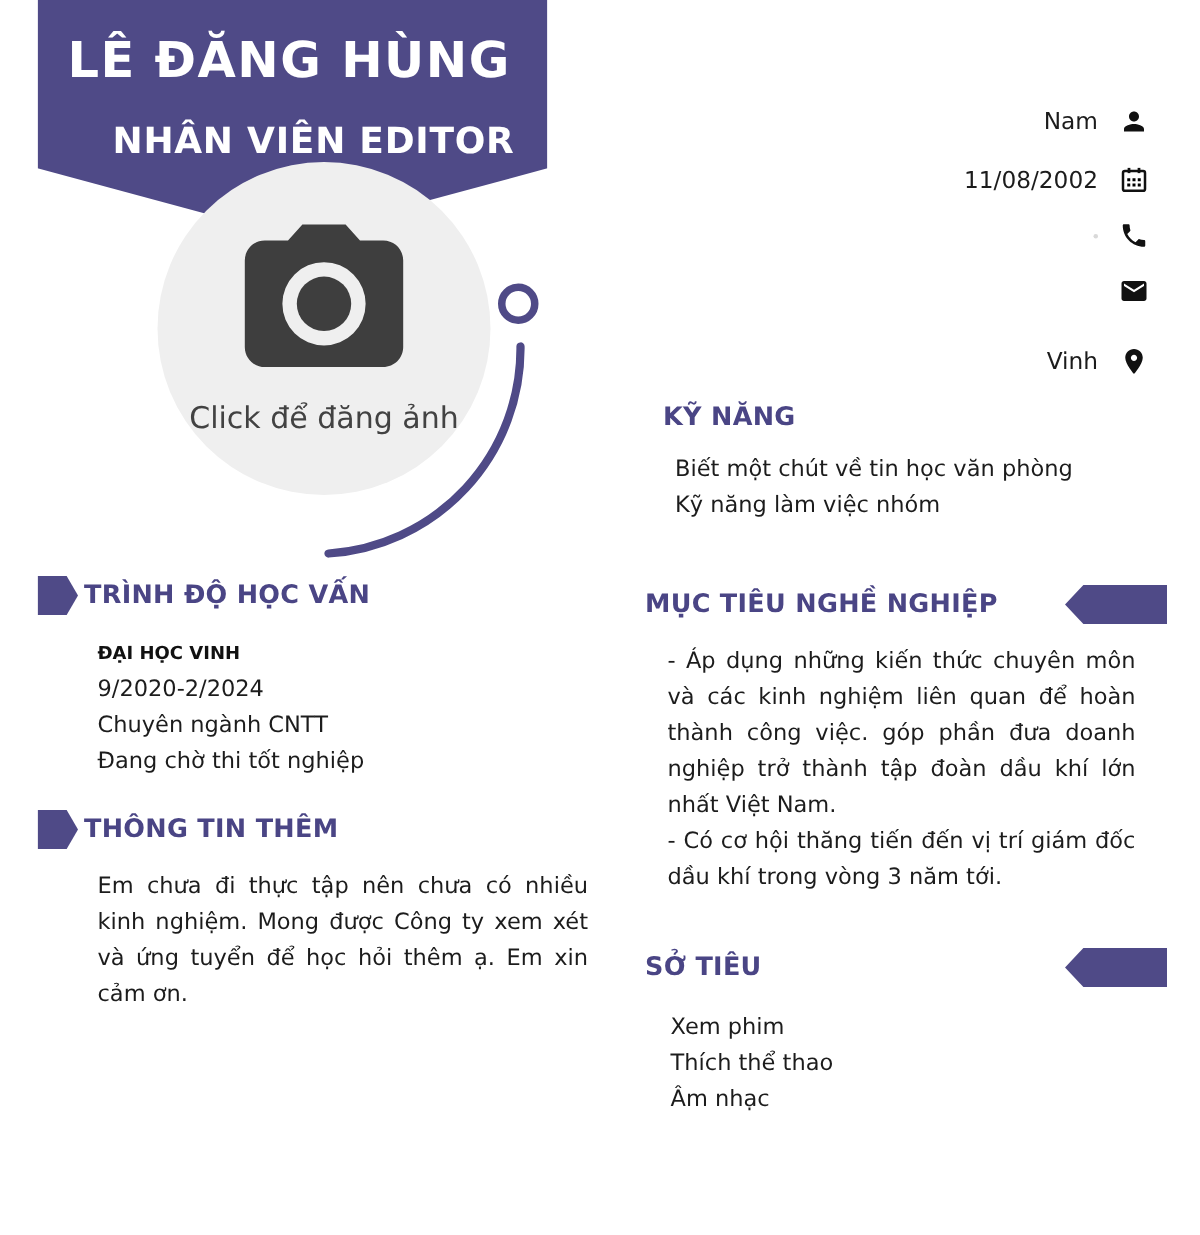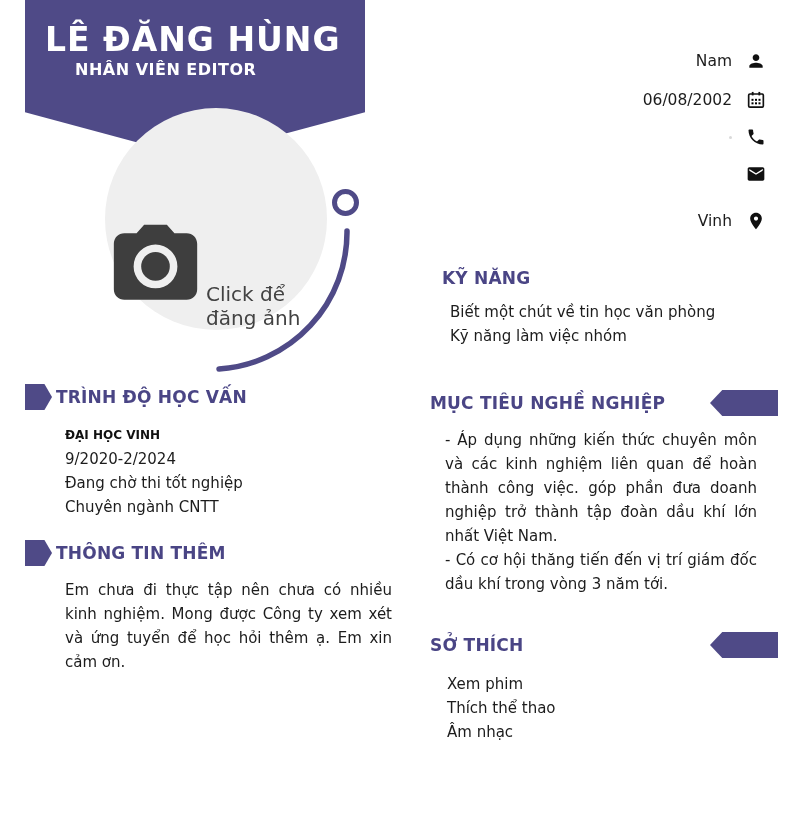--- a/index.html
+++ b/index.html
@@ -10,39 +10,39 @@
   *{margin:0;padding:0;box-sizing:border-box;}
   html,body{width:800px;height:823px;}
   body{font-family:"DejaVu Sans","Liberation Sans",sans-serif;background:#fff;}
   .page{position:relative;width:800px;height:823px;overflow:hidden;background:#fff;}
 
   
   .banner{position:absolute;left:25px;top:0;width:340px;height:158px;background:var(--accent);
           clip-path:polygon(0 0,100% 0,100% 71%,50% 100%,0 71%);}
   .name{position:absolute;left:20px;top:20px;font-size:33px;font-weight:700;
         letter-spacing:1px;color:var(--banner_text);white-space:nowrap;}
-  .job-title{position:absolute;left:50px;top:60px;font-size:16px;font-weight:700;
+  .job-title{position:absolute;left:50px;top:80px;font-size:24px;font-weight:700;
         letter-spacing:.5px;color:var(--banner_text);white-space:nowrap;}
 
   
   .photo{position:absolute;left:105px;top:108px;width:222px;height:222px;border-radius:50%;
-         background:var(--photo_bg);display:flex;flex-direction:row;align-items:flex-end;
+         background:var(--photo_bg);display:flex;flex-direction:column;align-items:center;
          padding-top:30px;cursor:pointer;z-index:2;}
   .camera{width:150px;height:128px;fill:var(--camera_icon);}
   .photo-label{font-size:20px;color:#424242;margin-top:0;}
 
   
   .ring{position:absolute;left:332px;top:189px;width:27px;height:27px;border:5px solid var(--accent);
         border-radius:50%;background:#fff;z-index:1;}
   .arc{position:absolute;left:203px;top:223px;width:158px;height:152px;pointer-events:none;}
   .arc path{stroke:var(--accent);stroke-width:5.5;fill:none;stroke-linecap:round;}
 
   
   .info{position:absolute;left:540px;top:50px;width:226px;}
-  .info-row{display:flex;justify-content:flex-end;align-items:center;gap:14px;height:22px;}
+  .info-row{display:flex;justify-content:flex-end;align-items:center;gap:14px;height:22px;margin-top:20px;}
   .info-row + .info-row{margin-top:15px;}
   .info-row.r2{margin-top:17px;}
   .info-row.r5{margin-top:25px;}
   .info-value{font-size:15.5px;color:var(--text);}
   .info-icon{width:20px;height:20px;flex:0 0 20px;}
   .info-icon path,.info-icon circle{fill:var(--icon);}
   .cal-stroke{stroke:var(--icon);fill:none;}
   .faint-dot{width:3px;height:3px;border-radius:50%;background:var(--faint);}
 
   
@@ -89,21 +89,21 @@
   </div>
 
   <div class="info">
     <div class="info-row">
       <span class="info-value">Nam</span>
       <svg class="info-icon" viewBox="0 0 24 24">
         <path d="M12 12c2.21 0 4-1.79 4-4s-1.79-4-4-4-4 1.79-4 4 1.79 4 4 4zm0 2c-2.67 0-8 1.34-8 4v2h16v-2c0-2.66-5.33-4-8-4z"></path>
       </svg>
     </div>
     <div class="info-row r2">
-      <span class="info-value">06/08/2002</span>
+      <span class="info-value">11/08/2002</span>
       <svg class="info-icon" viewBox="0 0 24 24">
         <rect class="cal-stroke" x="3.2" y="4.8" width="17.6" height="15.8" rx="1.5" stroke-width="2"></rect>
         <line class="cal-stroke" x1="8" y1="2.3" x2="8" y2="6.5" stroke-width="2.2"></line>
         <line class="cal-stroke" x1="16" y1="2.3" x2="16" y2="6.5" stroke-width="2.2"></line>
         <rect x="6.6" y="10.6" width="2.4" height="2.4"></rect>
           <rect x="10.8" y="10.6" width="2.4" height="2.4"></rect>
           <rect x="15" y="10.6" width="2.4" height="2.4"></rect>
         <rect x="6.6" y="14.8" width="2.4" height="2.4"></rect>
           <rect x="10.8" y="14.8" width="2.4" height="2.4"></rect>
           <rect x="15" y="14.8" width="2.4" height="2.4"></rect>
@@ -139,22 +139,22 @@
   </div>
 
   <div class="section sec-left" style="top:384px">
     <div class="sec-header">
       <div class="marker"></div>
       <h2>TRÌNH ĐỘ HỌC VẤN</h2>
     </div>
     <div class="edu body-text">
       <div class="school">ĐẠI HỌC VINH</div>
       <div>9/2020-2/2024</div>
+      <div>Chuyên ngành CNTT</div>
       <div>Đang chờ thi tốt nghiệp</div>
-      <div>Chuyên ngành CNTT</div>
     </div>
   </div>
 
   <div class="section sec-right" style="top:390px">
     <div class="sec-header">
       <h2>MỤC TIÊU NGHỀ NGHIỆP</h2>
       <div class="flag"></div>
     </div>
     <div class="para para-right body-text">
       <p>- Áp dụng những kiến thức chuyên môn và các kinh nghiệm liên quan để hoàn thành công việc. góp phần đưa doanh nghiệp trở thành tập đoàn dầu khí lớn nhất Việt Nam.</p>
@@ -165,21 +165,21 @@
   <div class="section sec-left" style="top:540px">
     <div class="sec-header">
       <div class="marker"></div>
       <h2>THÔNG TIN THÊM</h2>
     </div>
     <p class="para para-left body-text">Em chưa đi thực tập nên chưa có nhiều kinh nghiệm. Mong được Công ty xem xét và ứng tuyển để học hỏi thêm ạ. Em xin cảm ơn.</p>
   </div>
 
   <div class="section sec-right" style="top:632px">
     <div class="sec-header">
-      <h2>SỞ THÍCH</h2>
+      <h2>SỞ TIÊU</h2>
       <div class="flag"></div>
     </div>
     <div class="hobby-list body-text">
       <div>Xem phim</div>
       <div>Thích thể thao</div>
       <div>Âm nhạc</div>
     </div>
   </div>
 
 </div>

